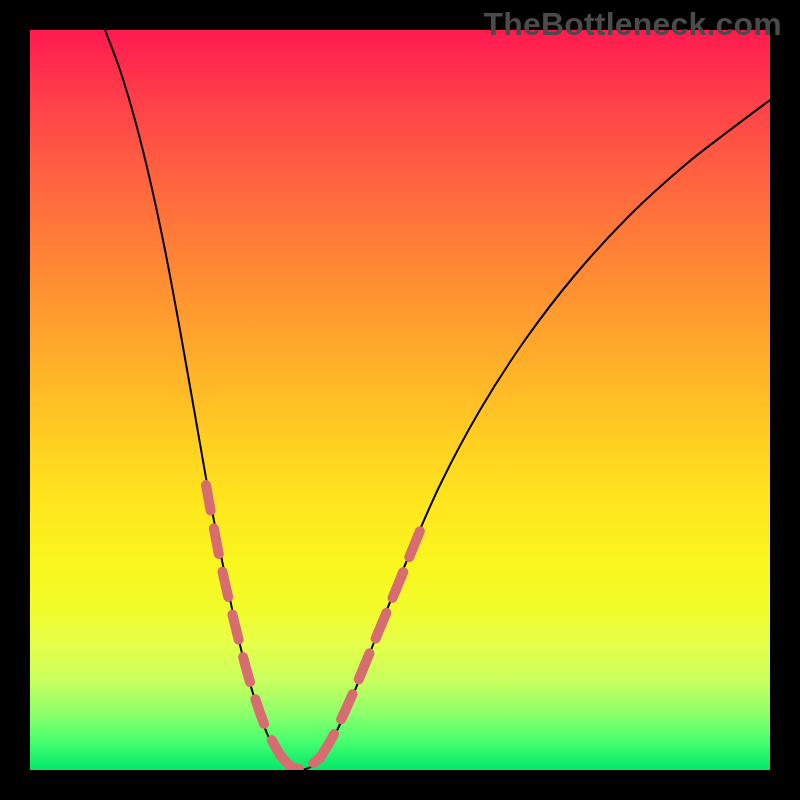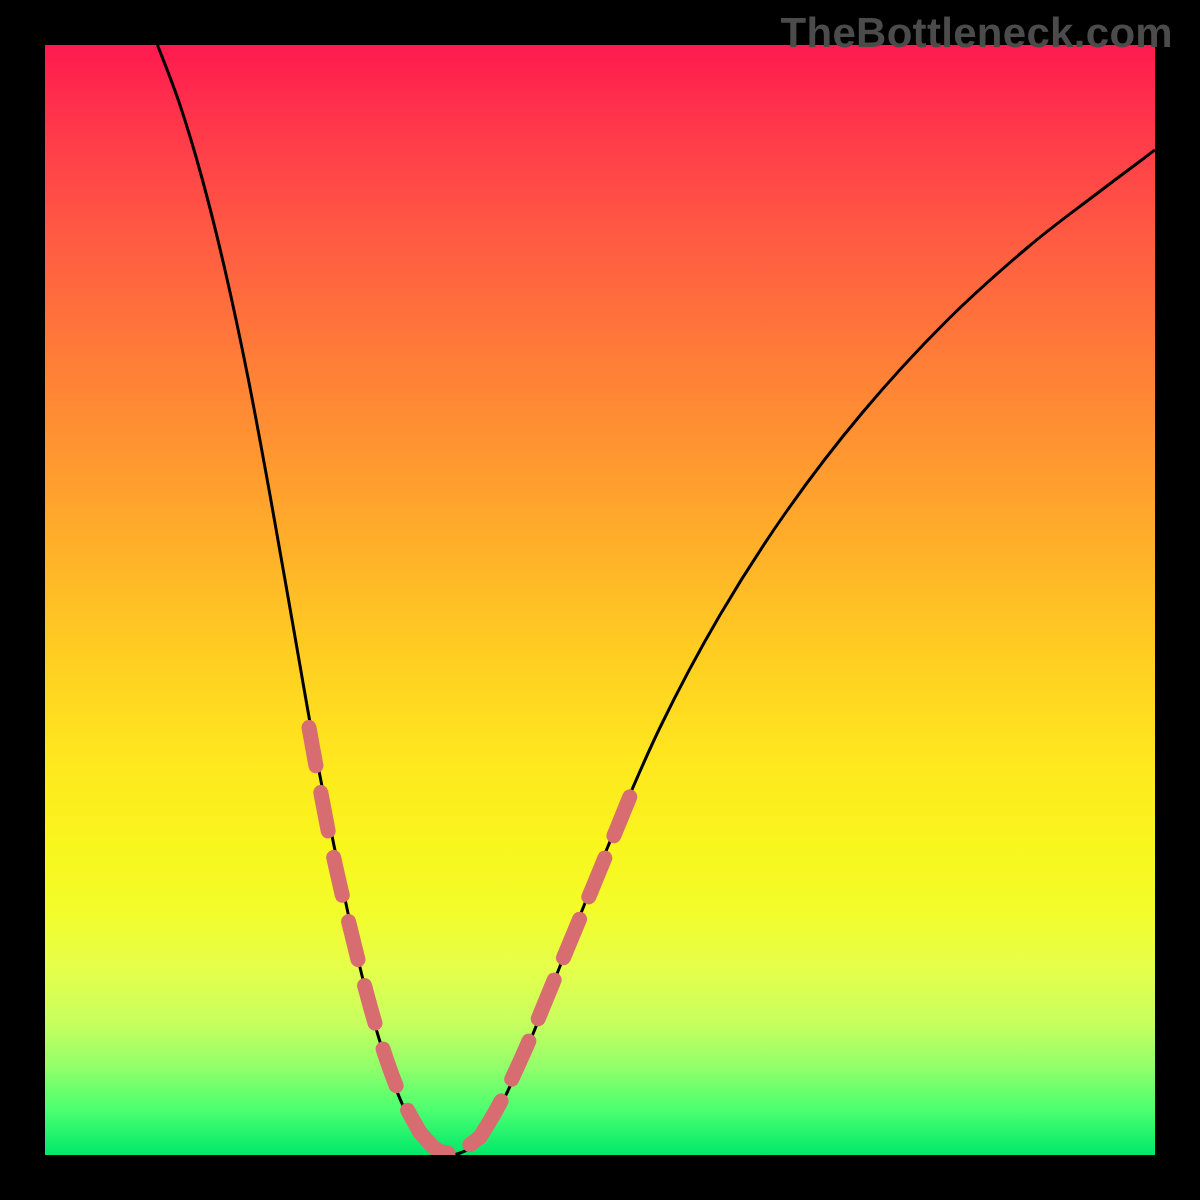--- a/index.html
+++ b/index.html
@@ -14,21 +14,21 @@
   .frame {
     position: relative;
     width: 800px;
     height: 800px;
     background: #000000;
   }
   .watermark {
     position: absolute;
     top: 6px;
     right: 18px;
-    font-size: 28px;
+    font-size: 32px;
     font-weight: 600;
     color: #4b4b4b;
     letter-spacing: 0.2px;
     z-index: 10;
   }
   .plot-area {
     position: absolute;
     left: 30px;
     top: 30px;
     width: 740px;

